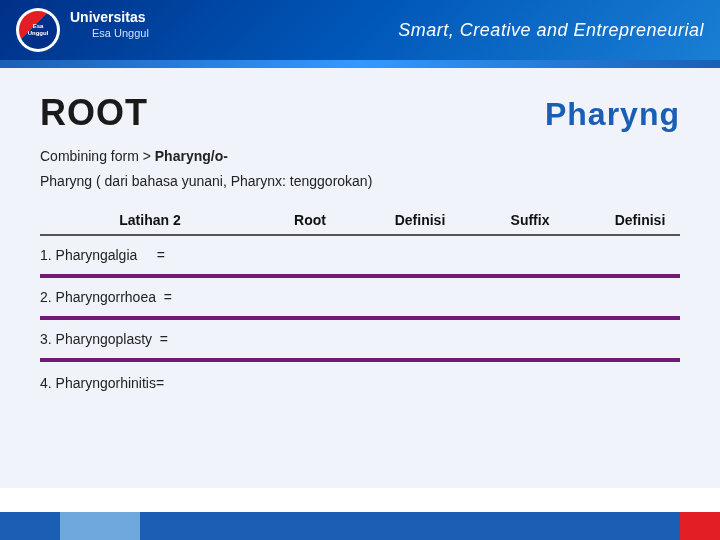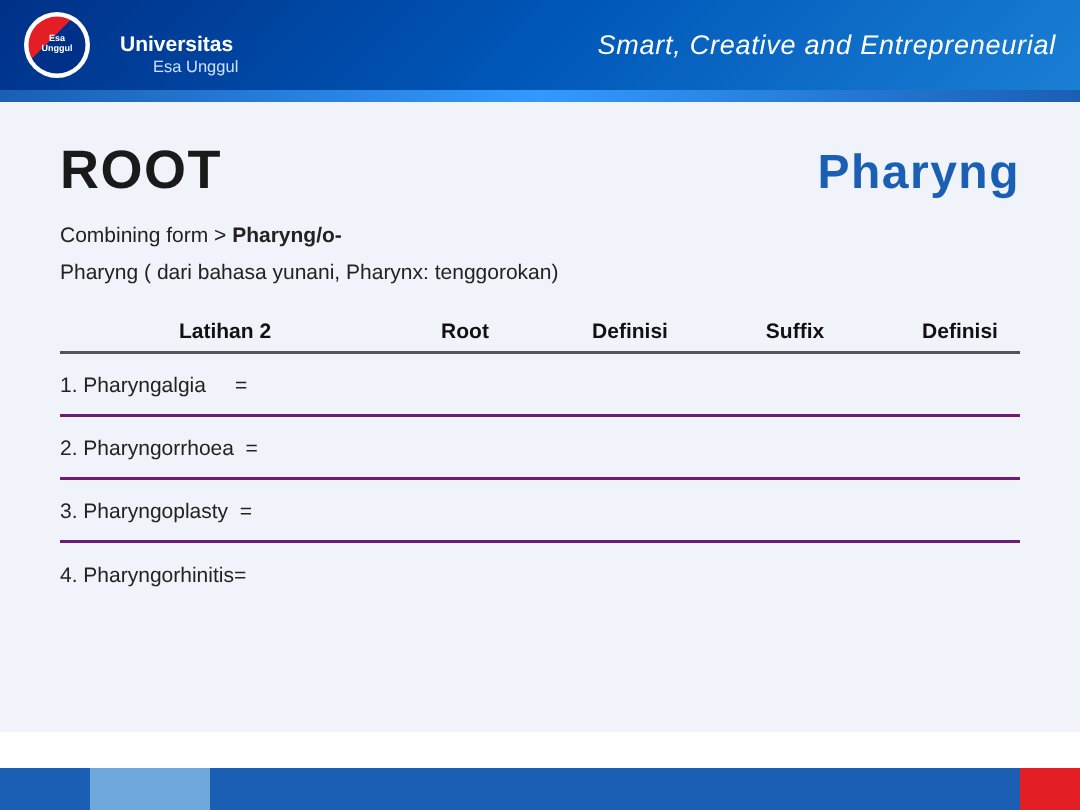--- a/index.html
+++ b/index.html
@@ -14,22 +14,22 @@
     
     .header {
       display: flex;
       align-items: center;
       background: linear-gradient(135deg, #003087 0%, #0057b8 50%, #1a7fd4 100%);
       height: 60px;
       padding: 0 16px;
     }
     .logo-area {
       display: flex;
-      align-items: flex-end;
-      gap: 20px;
+      align-items: flex-start;
+      gap: 10px;
     }
     .logo-circle {
       width: 44px;
       height: 44px;
       background: #fff;
       border-radius: 50%;
       display: flex;
       align-items: center;
       justify-content: center;
       overflow: hidden;
@@ -130,21 +130,21 @@
       color: #111;
       text-align: center;
     }
 
     .table-rows {
       margin-top: 0;
     }
     .table-row {
       display: grid;
       grid-template-columns: 220px 100px 120px 100px 120px;
-      border-bottom: 2px solid #701a75;
+      border-bottom: 4px solid #701a75;
       padding: 10px 0;
       align-items: center;
       min-height: 42px;
     }
     .table-row .cell {
       font-size: 14px;
       color: #222;
     }
 
     

